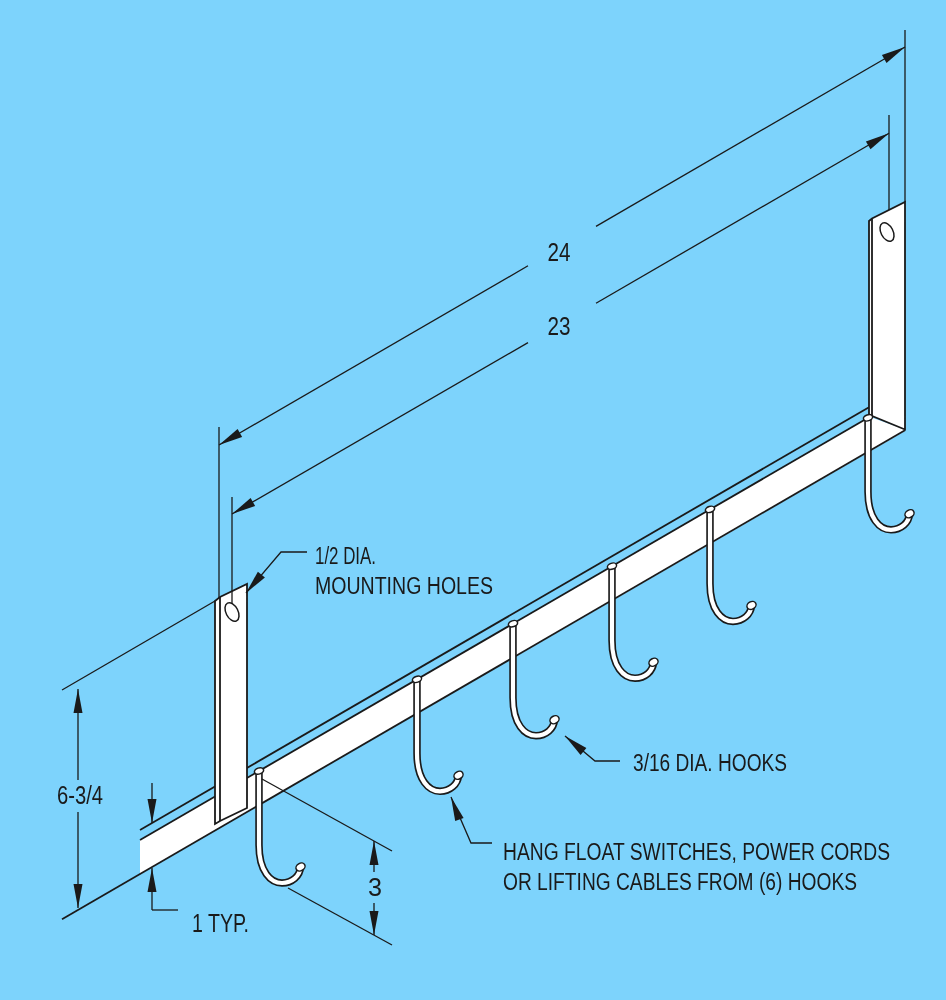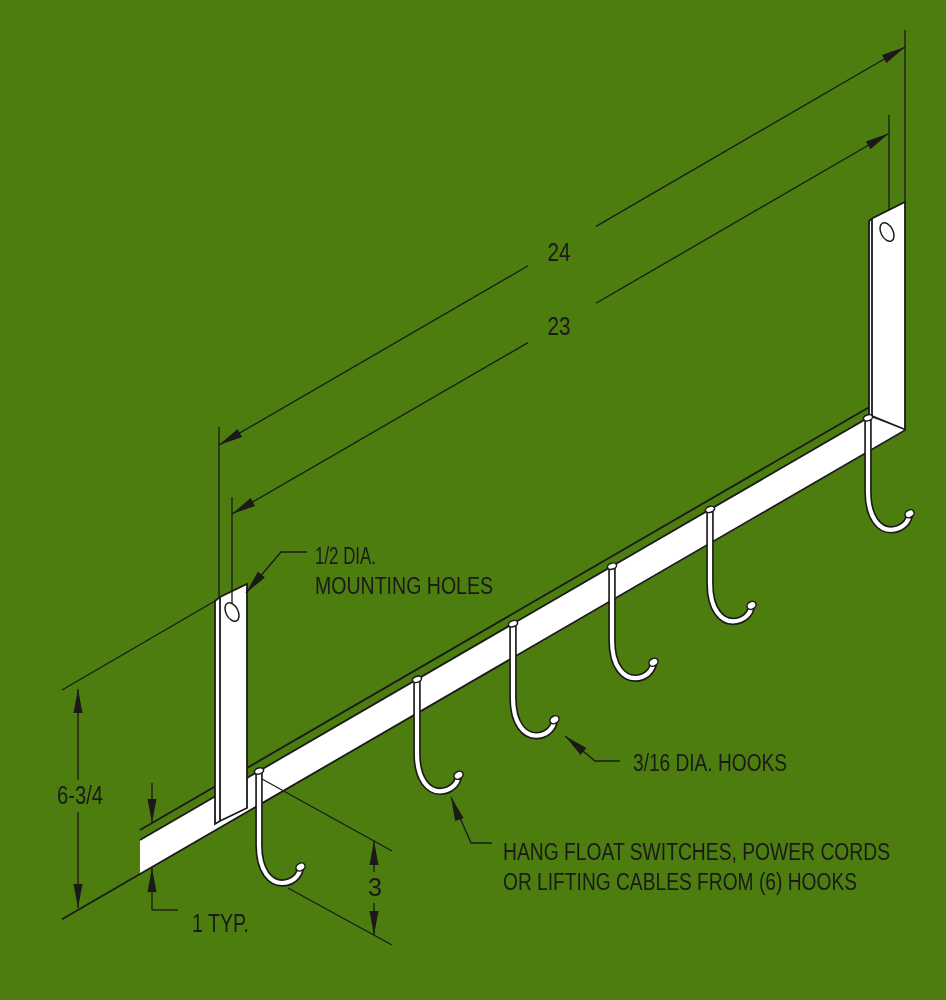--- a/index.html
+++ b/index.html
@@ -6,21 +6,21 @@
     margin: 0;
     padding: 0;
     background: #ffffff;
     width: 946px;
     height: 1000px;
     overflow: hidden;
   }
   .drawing-wrap {
     width: 946px;
     height: 1000px;
-    background: #4d7c0f;
+    background: #7dd3fc;
   }
   svg text {
     font-family: "Liberation Sans", "DejaVu Sans", sans-serif;
     fill: #1a1a1a;
   }
   .obj  { stroke: #1a1a1a; stroke-width: 1.8; fill: none; }
   .objf { stroke: #1a1a1a; stroke-width: 1.8; fill: #ffffff; }
   .dim  { stroke: #1a1a1a; stroke-width: 1.3; fill: none; }
   .ah   { fill: #1a1a1a; stroke: none; }
   .hookblk { stroke: #1a1a1a; stroke-width: 7.5; fill: none; stroke-linecap: butt; }

